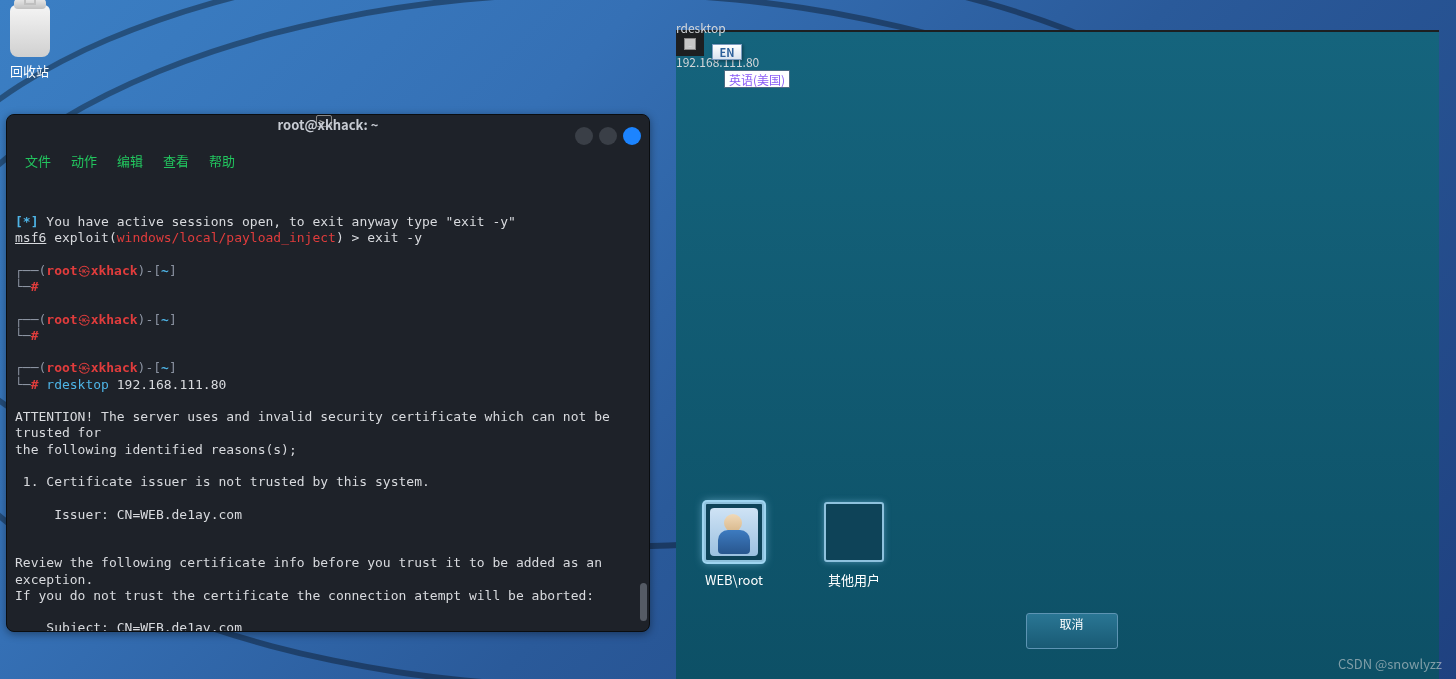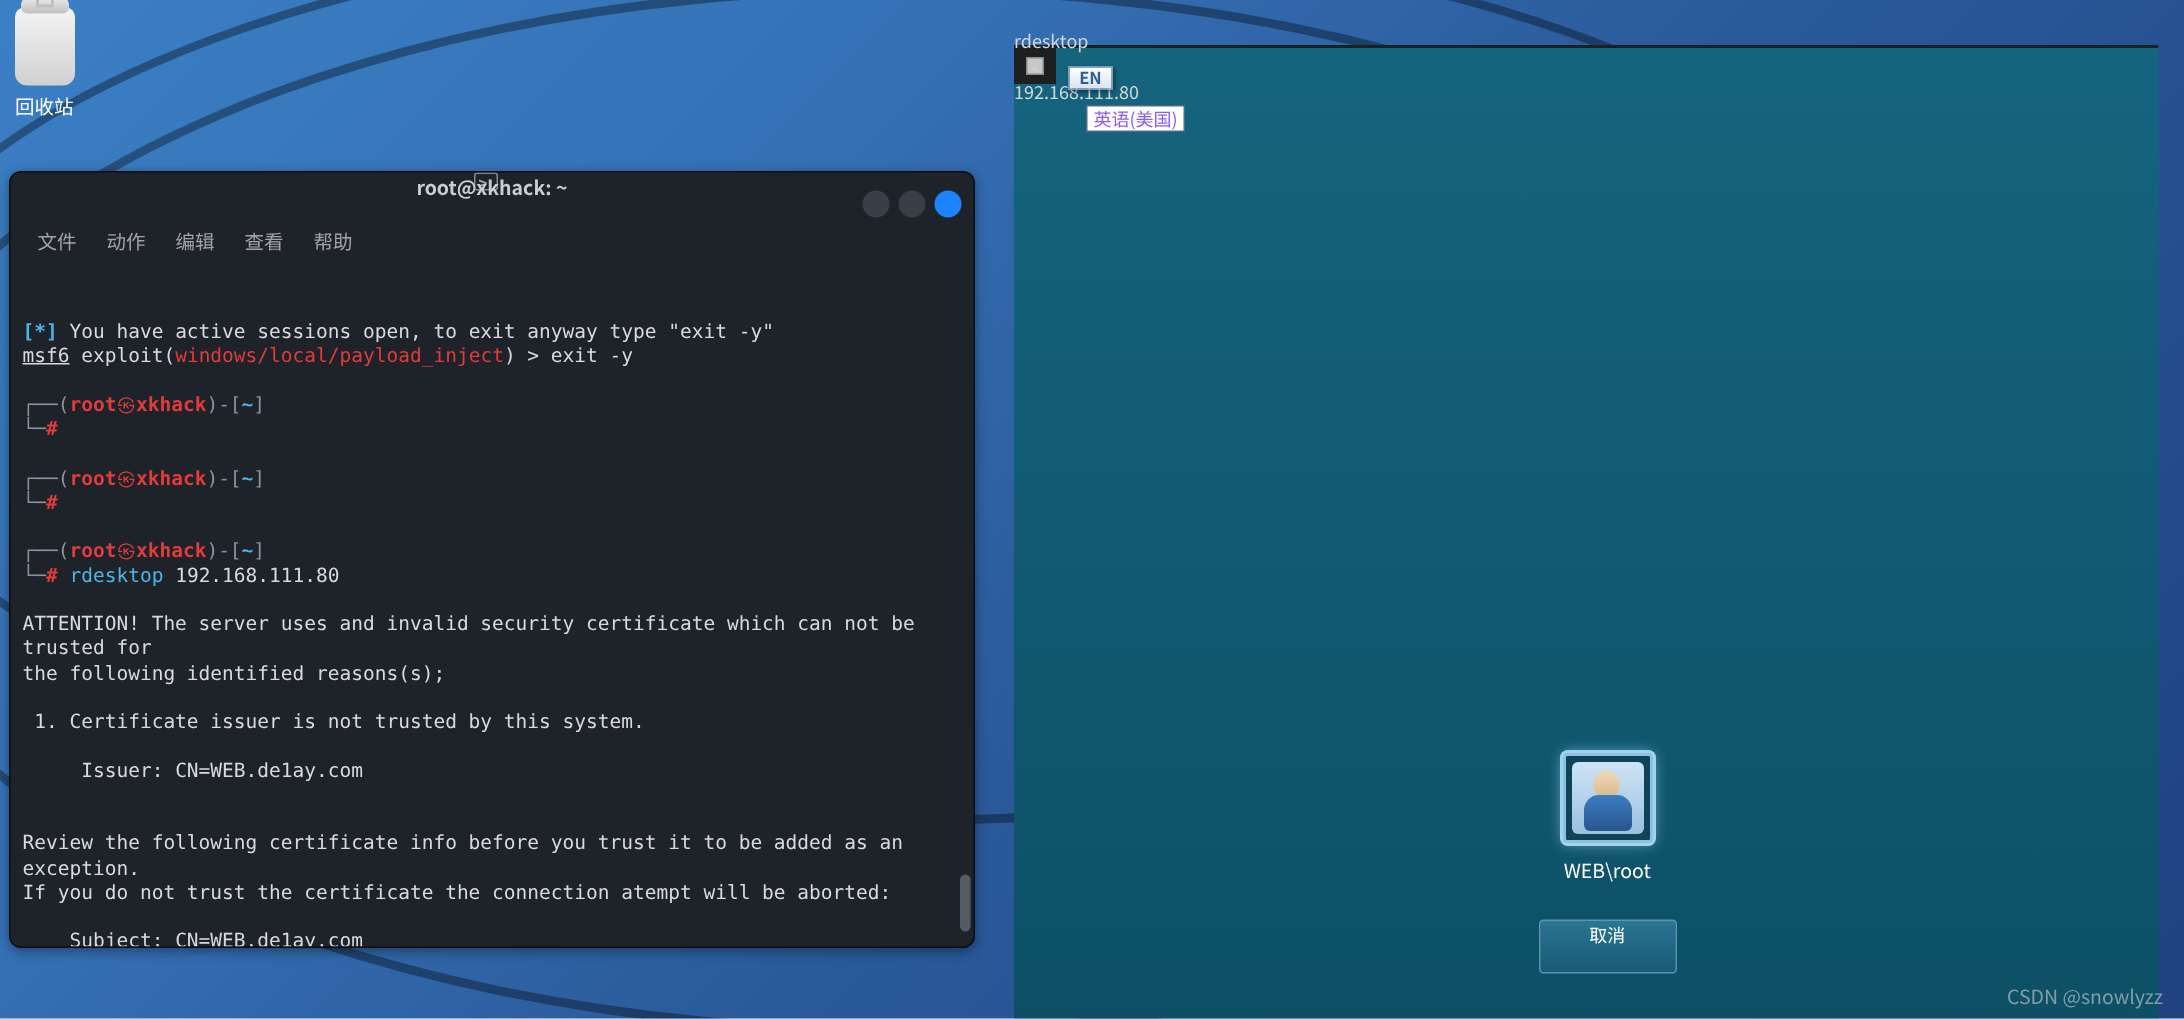--- a/index.html
+++ b/index.html
@@ -40,21 +40,21 @@
   height: 30px; background: #1e2229; display: flex; align-items: center;
   padding: 0 8px; color: #c8ccd4; font-weight: bold; font-size: 13px; position: relative; flex-direction: column;
 }
 .titlebar .title-center { position: absolute; left: 0; right: 0; text-align: center; }
 .titlebar .term-icon { width:16px; height:14px; border:1px solid #888; border-radius:2px; position:relative; margin-right:8px; }
 .titlebar .term-icon::before { content:">"; position:absolute; left:2px; top:-2px; font-size:10px; color:#aaa; }
 .win-controls { margin-left:auto; display:flex; gap:6px; z-index:2; }
 .win-btn { width:18px; height:18px; border-radius:50%; background:#3a3f47; cursor:pointer; }
 .win-close { background:#1c84ff; }
 
-.menubar { display:flex; gap:4px; padding:4px 10px; color:#a3a3a3; font-size:13px; }
+.menubar { display:flex; gap:4px; padding:4px 10px; color:#22c55e; font-size:13px; }
 .menubar span { padding:2px 8px; cursor:pointer; }
 
 .term-content { flex:1; padding:4px 8px 8px; font-family:"DejaVu Sans Mono","Consolas",monospace; font-size:13px; line-height:1.25; color:#d8dade; white-space:pre-wrap; overflow:hidden; position:relative;margin-top:34px; }
 .c-blue { color:#4eb4e6; }
 .c-brblue { color:#4eb4e6; font-weight:bold; }
 .c-red { color:#e03c3c; font-weight:bold; }
 .c-redn { color:#e03c3c; }
 .c-grey { color:#8b93a1; }
 .u { text-decoration: underline; }
 .scroll-knob { position:absolute; right:2px; bottom:10px; width:7px; height:38px; background:#555b65; border-radius:4px; }
@@ -74,21 +74,21 @@
   position:absolute; left:8px; top:12px; width:30px; height:16px;
   background: linear-gradient(#fff,#d9e3ef); border:1px solid #7a9cc1;
   color:#2b5f9a; font-weight:bold; font-size:11px; display:flex; align-items:center; justify-content:center;
   box-shadow:1px 1px 3px rgba(0,0,0,0.4); cursor:pointer;
 }
 .lang-tip {
   position:absolute; left:20px; top:38px; height:18px; padding:0 4px;
   background:#fff; border:1px solid #4d6b83; color:#8b5cf6; font-size:12px;
 }
 
-.user-tiles { position:absolute; bottom:90px; left:0; right:0; display:flex; justify-content:center; gap:60px; }
+.user-tiles { position:absolute; bottom:90px; left:0; right:0; display:flex; justify-content:flex-start; gap:60px; }
 .tile { text-align:center; color:#fff; font-size:13px; cursor:pointer; }
 .frame { width:60px; height:60px; border:2px solid #8ec1dd; background:#0e4358; border-radius:3px; display:flex; align-items:center; justify-content:center; margin:0 auto 8px; box-shadow:0 0 6px rgba(140,200,240,0.5); }
 .frame.selected { box-shadow:0 0 0 2px #9ed4f0, 0 0 10px rgba(160,220,255,0.7); }
 .avatar { width:48px; height:48px; background:linear-gradient(#cfe3f5,#9bc0e0); border-radius:4px; position:relative; overflow:hidden; }
 .avatar::before { content:""; position:absolute; left:14px; top:6px; width:18px; height:18px; border-radius:50%; background:linear-gradient(#f0d9b8,#d8b88c); }
 .avatar::after { content:""; position:absolute; left:8px; top:22px; right:8px; bottom:2px; background:linear-gradient(#3d7bc0,#28568e); border-radius:10px 10px 4px 4px; }
 
 .cancel-btn {
   position:absolute; bottom:30px; left:50%; transform:translateX(-50%);
   width:92px; height:36px; border:1px solid #5d94b3;
@@ -164,19 +164,23 @@
     <div class="lang-badge">EN</div>
     <div class="lang-tip">英语(美国)</div>
 
     <div class="user-tiles">
       <div class="tile">
         <div class="frame selected">
           <div class="avatar"></div>
         </div>
         <div>WEB\root</div>
       </div>
+      <div class="tile">
+        <div class="frame"></div>
+        <div>其他用户</div>
+      </div>
     </div>
 
     <div class="cancel-btn">取消</div>
   </div>
 </div>
 
 <div class="watermark">CSDN @snowlyzz</div>
 
 </body></html>

